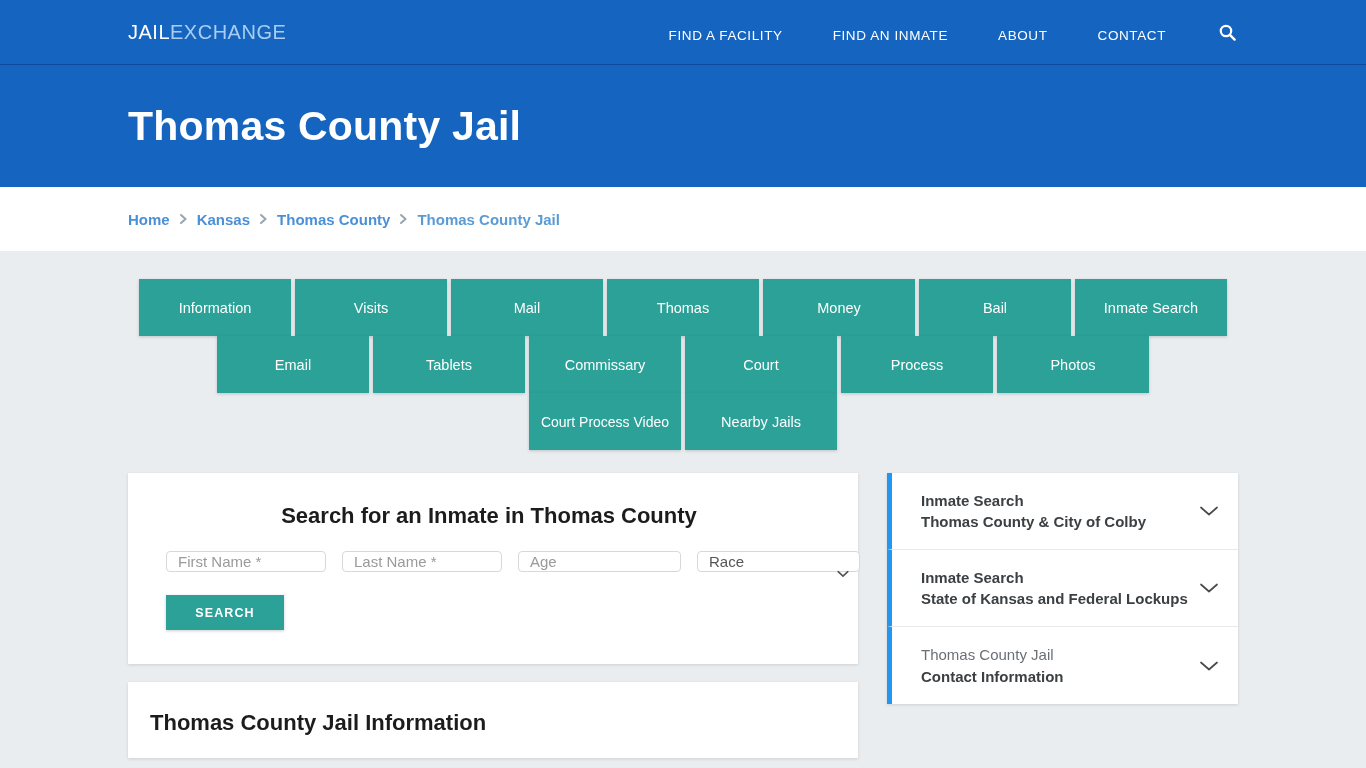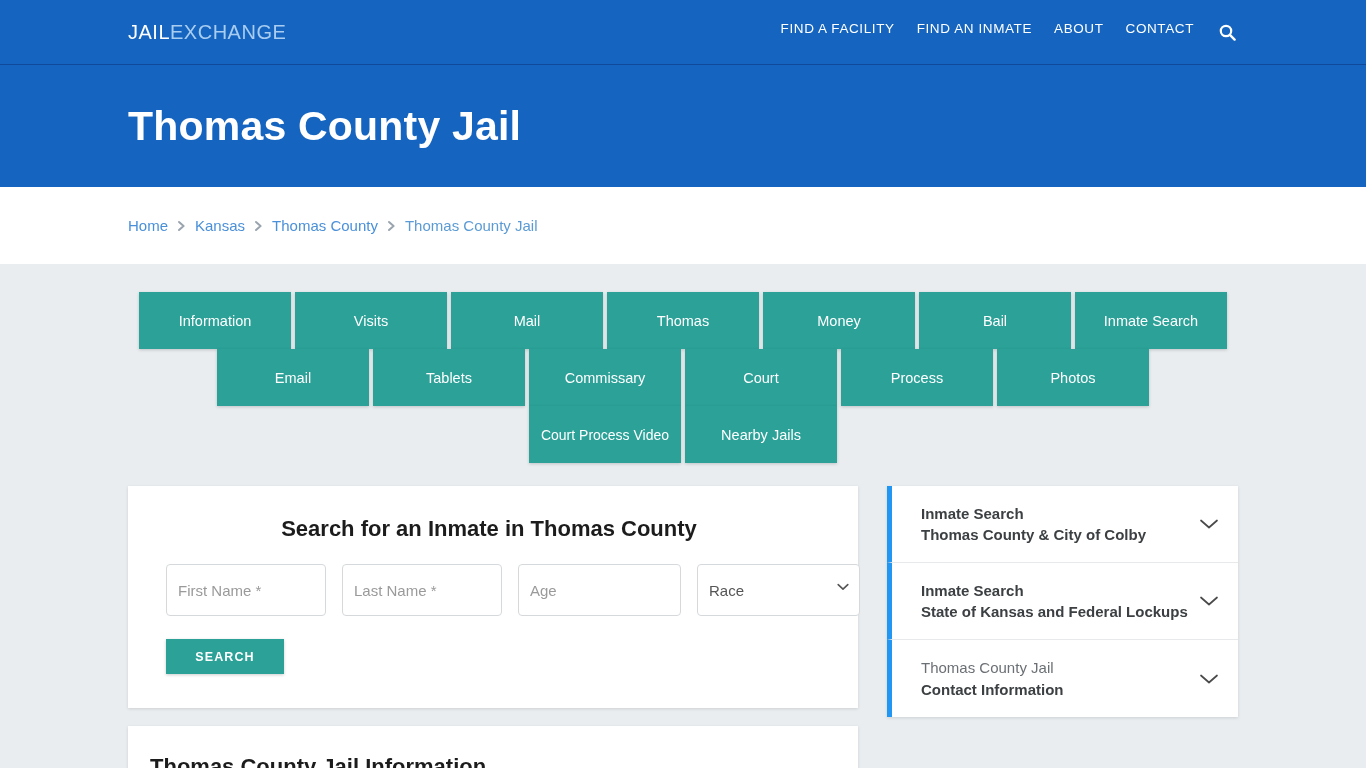--- a/index.html
+++ b/index.html
@@ -26,22 +26,22 @@
     letter-spacing: 0.5px;
     white-space: nowrap;
     line-height: 1;
   }
   .logo .l1 { color: #ffffff; }
   .logo .l2 { color: #a9cdf0; }
 
   .main-nav {
     margin-left: auto;
     display: flex;
-    align-items: flex-start;
-    gap: 22px;
+    align-items: flex-end;
+    gap: 50px;
   }
   .nav-link {
     color: #ffffff;
     font-size: 13.5px;
     letter-spacing: 0.6px;
     text-decoration: none;
     white-space: nowrap;
     cursor: pointer;
   }
   .nav-search {
@@ -64,24 +64,25 @@
   .hero h1 {
     color: #ffffff;
     font-size: 41px;
     font-weight: bold;
     letter-spacing: 0.2px;
   }
 
   
   .breadcrumb-bar {
     background: #ffffff;
-    height: 77px;
+    height: 64px;
     display: flex;
     align-items: center;
     padding: 0 128px;
+    font-weight: bold;
   }
   .breadcrumb {
     display: flex;
     align-items: center;
     gap: 9px;
     font-size: 15px;
   }
   .crumb {
     color: #4a90d9;
     text-decoration: none;
@@ -154,21 +155,21 @@
     font-weight: bold;
     color: #1c1c1c;
     margin-bottom: 22px;
   }
   .form-row {
     display: flex;
     gap: 16px;
     padding: 0 18px;
   }
   .field {
-    height: 52px;
+    height: 21px;
     border: 1px solid #d6d9dc;
     border-radius: 4px;
     padding: 0 11px;
     font-size: 15px;
     color: #333;
     background: #ffffff;
     font-family: "Liberation Sans", sans-serif;
     outline: none;
   }
   .field::placeholder { color: #9a9a9a; }

